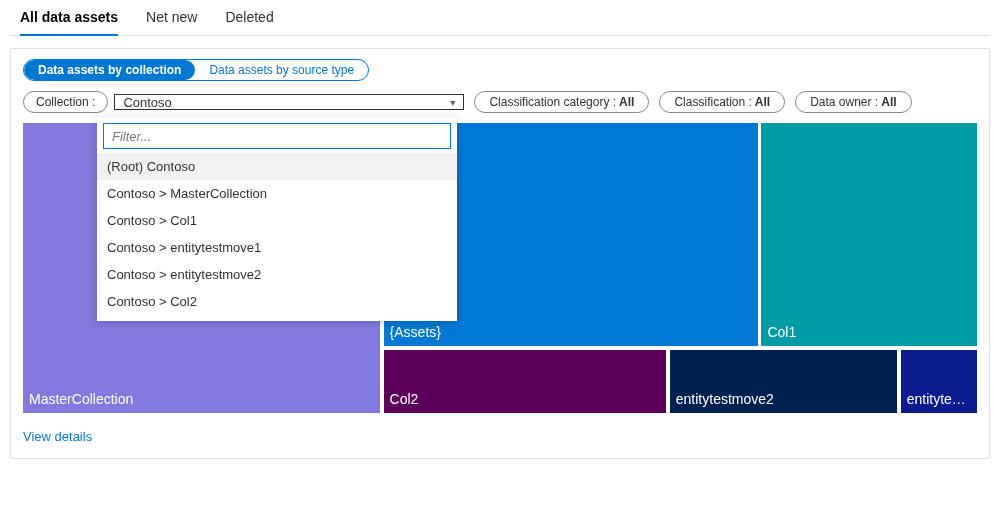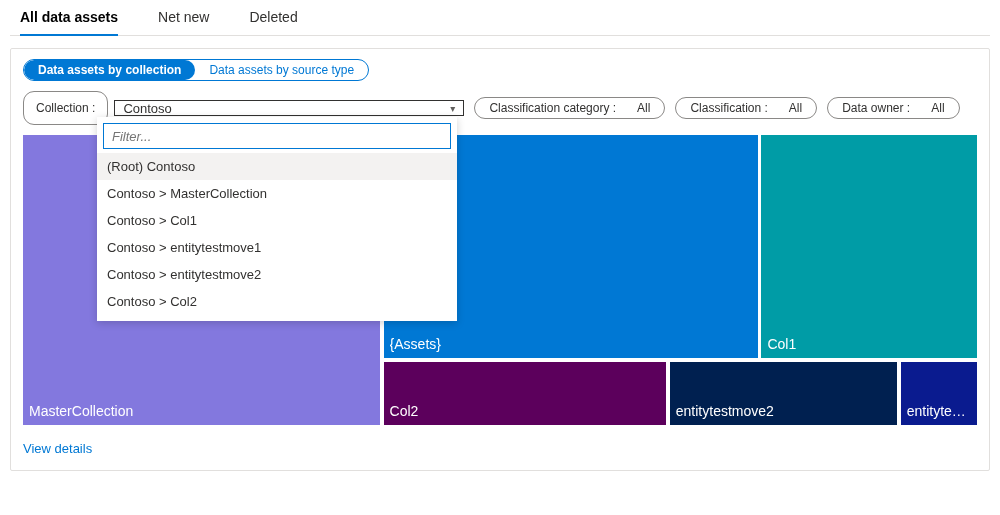--- a/index.html
+++ b/index.html
@@ -1,41 +1,41 @@
 <!DOCTYPE html>
 <html><head>
 <meta charset="utf-8">
 <style>
   * { box-sizing: border-box; margin: 0; padding: 0; }
   body { font-family: 'Segoe UI', Arial, sans-serif; font-size: 13px; color: #323130; background: #fff; width: 1000px; }
   
   .page { padding: 0 10px; }
   
   
-  .top-tabs { display: flex; gap: 40px; height: 36px; align-items: center; border-bottom: 1px solid #e1dfdd; padding-left: 10px; }
+  .top-tabs { display: flex; gap: 28px; height: 36px; align-items: center; border-bottom: 1px solid #e1dfdd; padding-left: 10px; }
   .top-tab { font-size: 14px; color: #323130; cursor: pointer; height: 36px; display: flex; align-items: center; border-bottom: 2px solid transparent; }
   .top-tab.active { color: #000; font-weight: 600; border-bottom: 2px solid #0078d4; }
   
   
   .card { border: 1px solid #e1dfdd; border-radius: 2px; margin-top: 12px; padding: 10px 12px 14px 12px; position: relative; }
   
   
   .pill-toggle { display: inline-flex; border: 1px solid #0078d4; border-radius: 12px; height: 22px; overflow: hidden; margin-bottom: 10px; }
   .pill-opt { padding: 0 14px; font-size: 12px; display: flex; align-items: center; cursor: pointer; color: #0078d4; }
   .pill-opt.active { background: #0078d4; color: #fff; font-weight: 600; border-radius: 12px; }
   
   
   .filter-row { display: flex; gap: 10px; align-items: center; margin-bottom: 10px; }
   .collection-wrap { display: flex; align-items: center; position: relative; }
-  .coll-label { border: 1px solid #8a8886; border-radius: 11px; height: 22px; display: flex; align-items: center; padding: 16px 12px; font-size: 12px; margin-right: 6px; }
+  .coll-label { border: 1px solid #8a8886; border-radius: 11px; height: 22px; display: flex; align-items: center; padding: 4px 12px; font-size: 12px; margin-right: 6px; }
   .coll-select { border: 1px solid #323130; height: 16px; width: 350px; display: flex; align-items: center; justify-content: space-between; padding: 0 8px; font-size: 13px; cursor: pointer; background: #fff; }
   .chev { font-size: 10px; color: #605e5c; }
   
   .filter-pill { border: 1px solid #8a8886; border-radius: 12px; height: 22px; padding: 0 14px; display: flex; align-items: center; font-size: 12px; cursor: pointer; }
-  .filter-pill b { font-weight: 400; margin-left: 21px; }
+  .filter-pill b { font-weight: 700; margin-left: 3px; }
   
   
   .dropdown { position: absolute; top: 26px; left: 74px; width: 360px; background: #fff; box-shadow: 0 2px 8px rgba(0,0,0,0.18); z-index: 30; padding: 6px 0; }
   .dd-filter { margin: 0 6px 4px 6px; }
   .dd-filter input { width: 100%; height: 26px; border: 1px solid #0078d4; padding: 0 8px; font-size: 13px; font-style: italic; color: #0c4a6e; outline: none; }
   .dd-item { padding: 6px 10px; font-size: 13px; cursor: pointer; color: #323130; }
   .dd-item.sel { background: #f3f2f1; }
   
   
   .treemap { position: relative; width: 100%; height: 290px; }

